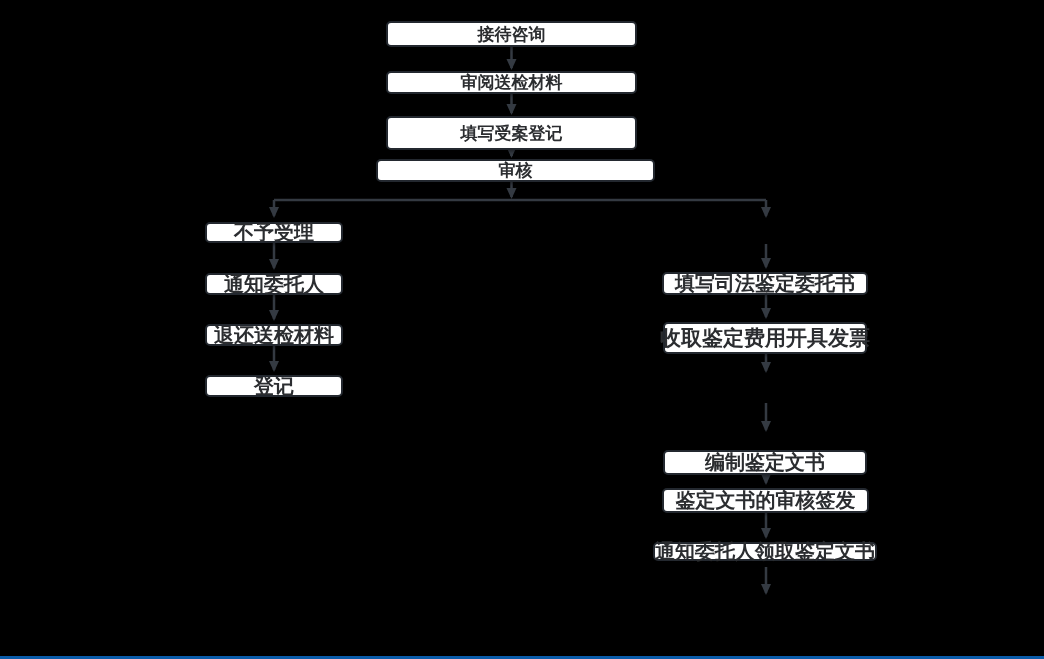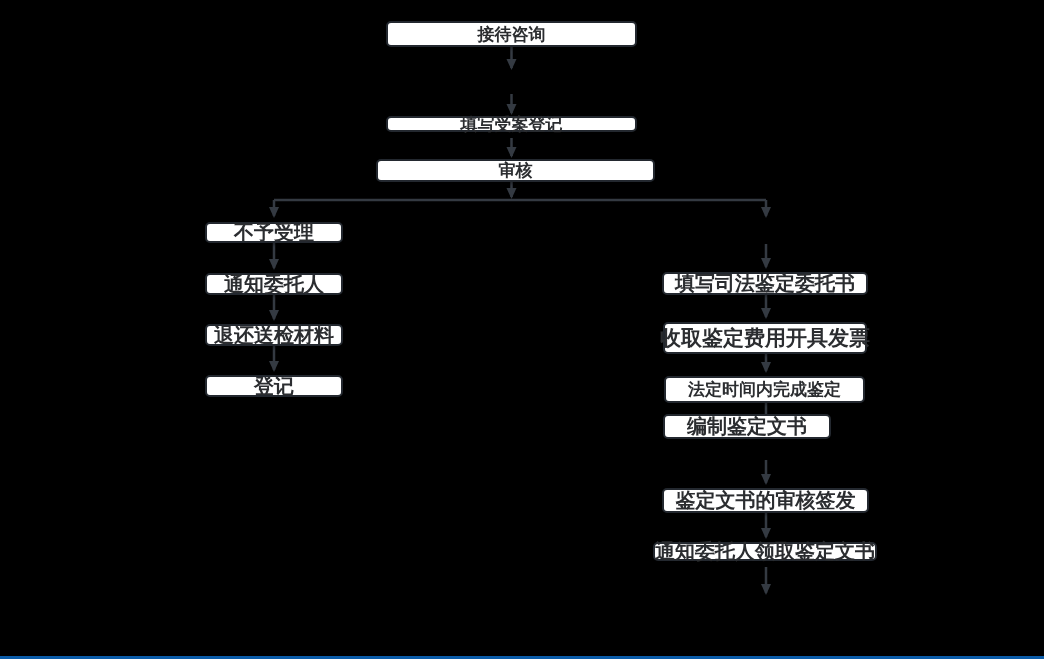--- a/index.html
+++ b/index.html
@@ -59,29 +59,29 @@
       <line x1="766" y1="295" x2="766" y2="317" marker-end="url(#ah)"></line>
       <line x1="766" y1="354" x2="766" y2="371" marker-end="url(#ah)"></line>
       <line x1="766" y1="403" x2="766" y2="430" marker-end="url(#ah)"></line>
       <line x1="766" y1="460" x2="766" y2="483" marker-end="url(#ah)"></line>
       <line x1="766" y1="513" x2="766" y2="537" marker-end="url(#ah)"></line>
       <line x1="766" y1="567" x2="766" y2="593" marker-end="url(#ah)"></line>
     </g>
   </svg>
 
   <div class="node fs17" style="left:386px;top:21px;width:251px;height:26px">接待咨询</div>
-  <div class="node fs17" style="left:386px;top:116px;width:251px;height:16px">填写受案登记</div>
+  <div class="node fs17" style="left:386px;top:71px;width:251px;height:23px">审阅送检材料</div>
+  <div class="node fs17" style="left:386px;top:116px;width:251px;height:34px">填写受案登记</div>
   <div class="node fs17" style="left:376px;top:159px;width:279px;height:23px">审核</div>
 
   <div class="node" style="left:205px;top:222px;width:138px;height:21px">不予受理</div>
   <div class="node" style="left:205px;top:273px;width:138px;height:22px">通知委托人</div>
   <div class="node" style="left:205px;top:324px;width:138px;height:22px">退还送检材料</div>
   <div class="node" style="left:205px;top:375px;width:138px;height:22px">登记</div>
 
   <div class="node" style="left:662px;top:272px;width:206px;height:23px">填写司法鉴定委托书</div>
   <div class="node fs18" style="left:663px;top:322px;width:204px;height:32px">收取鉴定费用开具发票</div>
-  <div class="node fs17" style="left:664px;top:376px;width:201px;height:27px">法定时间内完成鉴定</div>
-  <div class="node" style="left:663px;top:414px;width:168px;height:25px">编制鉴定文书</div>
+  <div class="node" style="left:663px;top:450px;width:204px;height:25px">编制鉴定文书</div>
   <div class="node" style="left:662px;top:488px;width:207px;height:25px">鉴定文书的审核签发</div>
   <div class="node" style="left:653px;top:542px;width:224px;height:19px">通知委托人领取鉴定文书</div>
 
   <div id="bottom-edge"></div>
 </div>
 
 </body></html>

